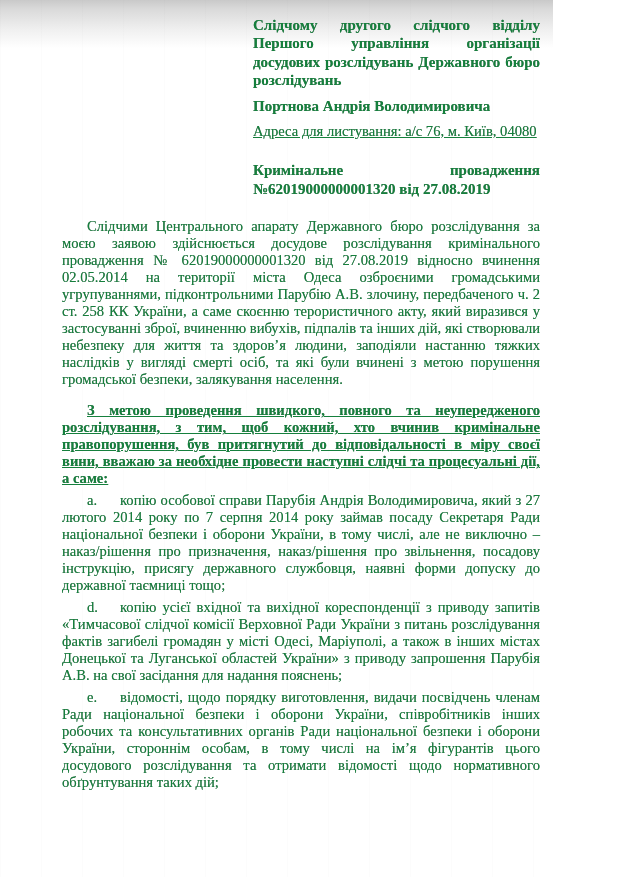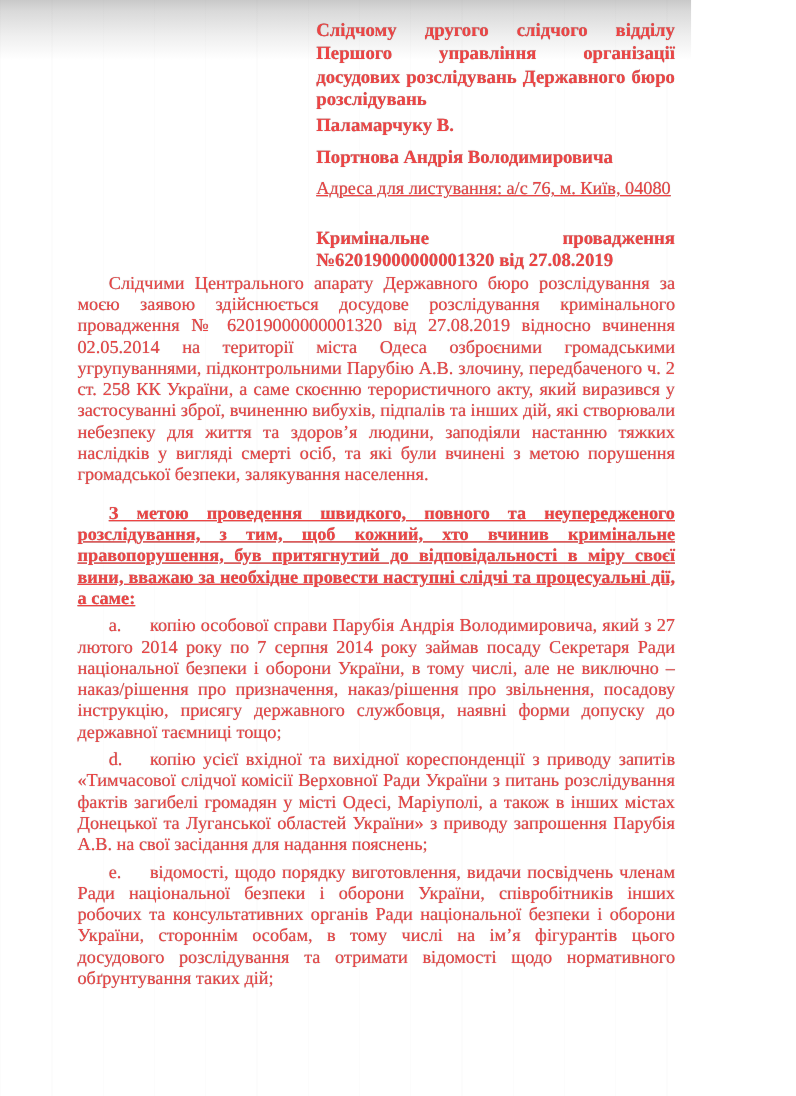--- a/index.html
+++ b/index.html
@@ -7,21 +7,21 @@
     padding: 0;
     background: #ffffff;
   }
   .page {
     position: relative;
     width: 553px;
     height: 877px;
     background: #ffffff;
     overflow: hidden;
     font-family: "Liberation Serif", "DejaVu Serif", serif;
-    color: #ef4444;
+    color: #15803d;
   }
   .scan-gradient {
     position: absolute;
     top: 0; left: 0;
     width: 100%;
     height: 48px;
     background: linear-gradient(180deg, #c9c9c9 0%, #d9d9d9 18%, #efefef 60%, #ffffff 100%);
     pointer-events: none;
   }
   .scan-streaks {
@@ -49,40 +49,39 @@
   .applicant-addr  { margin-top: 7px; font-size: 14.6px; text-decoration: underline; }
   .case-ref        { margin-top: 21px; font-family: Liberation Serif, serif; }
   
   .par {
     font-size: 14.6px;
     line-height: 17px;
     text-align: justify;
     text-indent: 25px;
     margin-bottom: 5px;
   }
-  .intro   { margin-top: 0; }
+  .intro   { margin-top: 20px; }
   .purpose { margin-top: 14px; text-decoration: underline; }
   .marker {
     display: inline-block;
     width: 33px;
     text-indent: 0;
   }
 </style>
 </head>
 <body>
 
 <div class="page">
   <div class="scan-gradient"></div>
   <div class="scan-streaks"></div>
 
   <div class="content">
 
     <p class="addressee bold just">Слідчому другого слідчого відділу Першого управління організації досудових розслідувань Державного бюро розслідувань</p>
 
-    <p class="addressee bold recipient-name">Паламарчуку В.</p>
 
     <p class="addressee bold applicant-name">Портнова Андрія Володимировича</p>
 
     <p class="addressee applicant-addr">Адреса для листування: а/с 76, м. Київ, 04080</p>
 
     <p class="addressee bold just case-ref">Кримінальне провадження №62019000000001320 від 27.08.2019</p>
 
     <p class="par intro">Слідчими Центрального апарату Державного бюро розслідування за моєю заявою здійснюється досудове розслідування кримінального провадження № 62019000000001320 від 27.08.2019 відносно вчинення 02.05.2014 на території міста Одеса озброєними громадськими угрупуваннями, підконтрольними Парубію А.В. злочину, передбаченого ч. 2 ст. 258 КК України, а саме скоєнню терористичного акту, який виразився у застосуванні зброї, вчиненню вибухів, підпалів та інших дій, які створювали небезпеку для життя та здоров’я людини, заподіяли настанню тяжких наслідків у вигляді смерті осіб, та які були вчинені з метою порушення громадської безпеки, залякування населення.</p>
 
     <p class="par bold purpose">З метою проведення швидкого, повного та неупередженого розслідування, з тим, щоб кожний, хто вчинив кримінальне правопорушення, був притягнутий до відповідальності в міру своєї вини, вважаю за необхідне провести наступні слідчі та процесуальні дії, а саме:</p>

